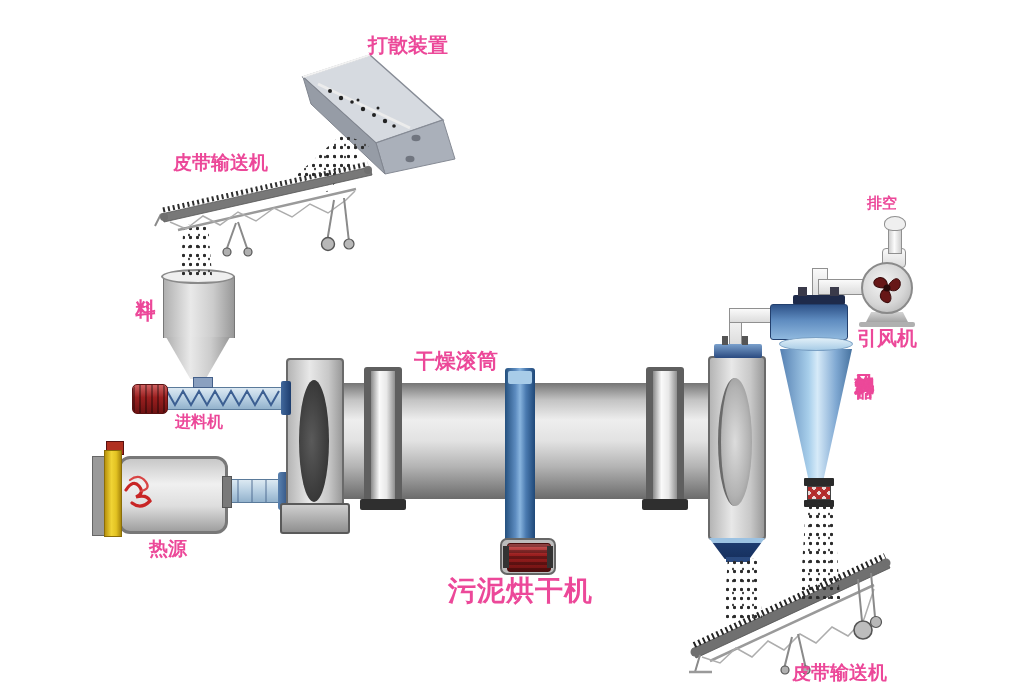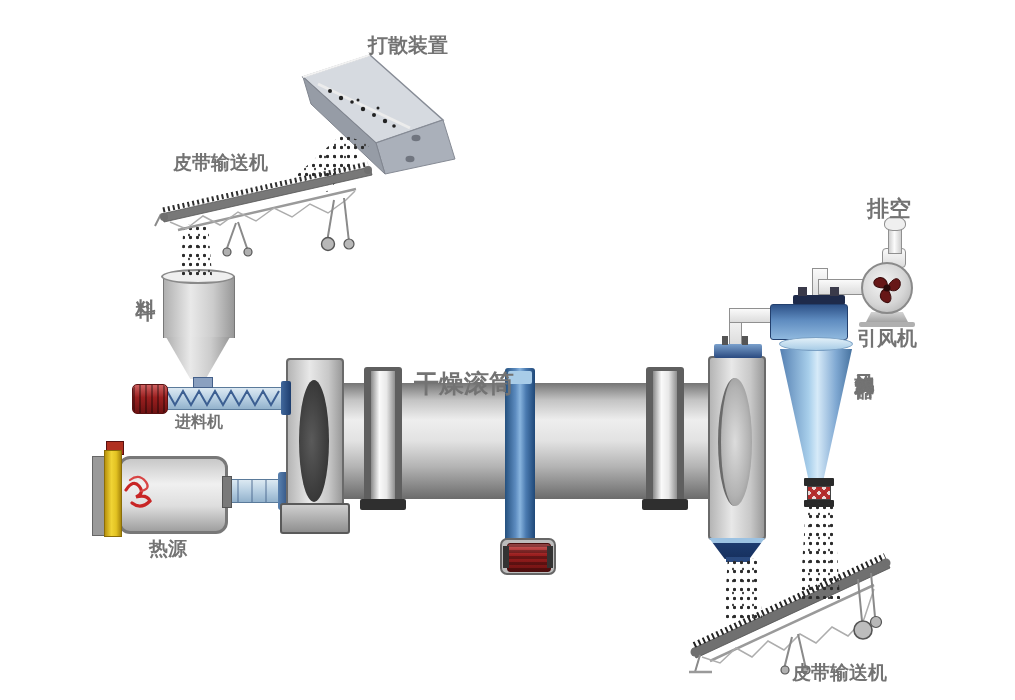--- a/index.html
+++ b/index.html
@@ -1,41 +1,42 @@
 <!DOCTYPE html>
 <html><head>
 <meta charset="utf-8">
 <style>
   html,body{margin:0;padding:0;background:#fff;}
   #stage{position:relative;width:1015px;height:700px;background:#ffffff;overflow:hidden;
          font-family:"Liberation Sans","DejaVu Sans",sans-serif;}
   .part{position:absolute;}
-  .lbl{position:absolute;font-weight:bold;color:#737373;white-space:nowrap;z-index:10;
+  .lbl{position:absolute;font-weight:bold;color:#ec4899;white-space:nowrap;z-index:10;
        font-family:"Liberation Sans","DejaVu Sans",sans-serif;}
   .lbl-v{writing-mode:vertical-rl;text-orientation:upright;}
   
   .spk{position:absolute;z-index:6;
     background-image:radial-gradient(#2b2b2b 1.2px,transparent 1.6px),
                      radial-gradient(#4a4a4a 1px,transparent 1.4px);
     background-size:7px 9px,10px 12px;background-position:0 0,4px 5px;}
   .steel-v{background:linear-gradient(90deg,#b0b0b0 0%,#e9e9e9 38%,#cccccc 70%,#989898 100%);}
   .duct{background:linear-gradient(180deg,#fafafa,#dcdcdc);border:1.5px solid #909090;}
 </style>
 </head>
 <body>
 
 <div id="stage">
 
   <div class="lbl" style="left:368px;top:32px;font-size:20px;">打散装置</div>
   <div class="lbl" style="left:173px;top:150px;font-size:19px;">皮带输送机</div>
   <div class="lbl lbl-v" style="left:133px;top:283px;font-size:20px;letter-spacing:3px;">料斗</div>
   <div class="lbl" style="left:175px;top:412px;font-size:16px;">进料机</div>
   <div class="lbl" style="left:149px;top:536px;font-size:19px;">热源</div>
-  <div class="lbl" style="left:414px;top:367px;font-size:25px;">干燥滚筒</div>
-  <div class="lbl" style="left:867px;top:194px;font-size:22px;">排空</div>
+  <div class="lbl" style="left:414px;top:347px;font-size:21px;">干燥滚筒</div>
+  <div class="lbl" style="left:448px;top:572px;font-size:28px;letter-spacing:1px;">污泥烘干机</div>
+  <div class="lbl" style="left:867px;top:194px;font-size:15px;">排空</div>
   <div class="lbl" style="left:857px;top:325px;font-size:20px;">引风机</div>
   <div class="lbl lbl-v" style="left:852px;top:356px;font-size:20px;letter-spacing:2px;">旋风卸料器</div>
   <div class="lbl" style="left:792px;top:660px;font-size:19px;">皮带输送机</div>
 
   <svg class="part" style="left:288px;top:42px;z-index:4;" width="180" height="136">
     <polygon points="15,35 82,13 155,78 88,101" fill="#d6dae0" stroke="#878c96" stroke-width="1.5"></polygon>
     <polygon points="88,101 155,78 167,117 97,132" fill="#aab0ba" stroke="#868b95" stroke-width="1"></polygon>
     <polygon points="15,35 23,62 97,132 88,101" fill="#969ca6" stroke="#80858f" stroke-width="1"></polygon>
     <line x1="15" y1="35" x2="82" y2="13" stroke="#f2f2f2" stroke-width="2"></line>
     <line x1="30" y1="42" x2="122" y2="86" stroke="#ececec" stroke-width="3"></line>

